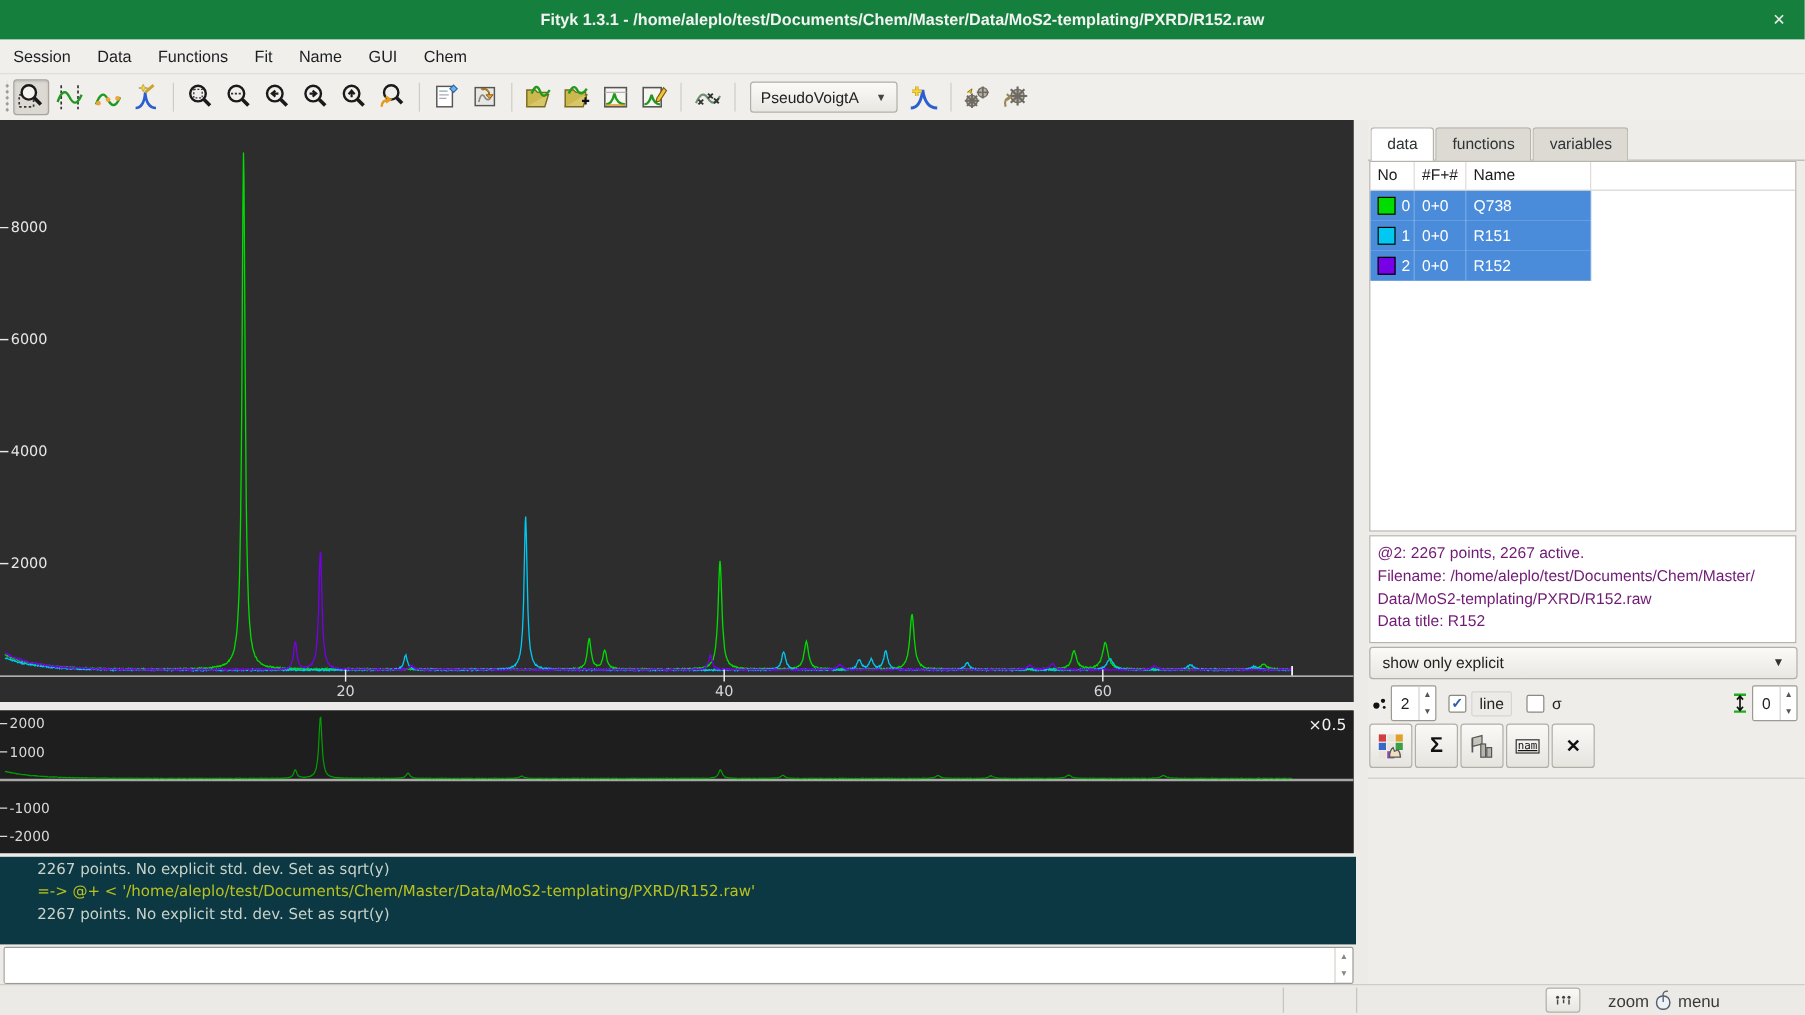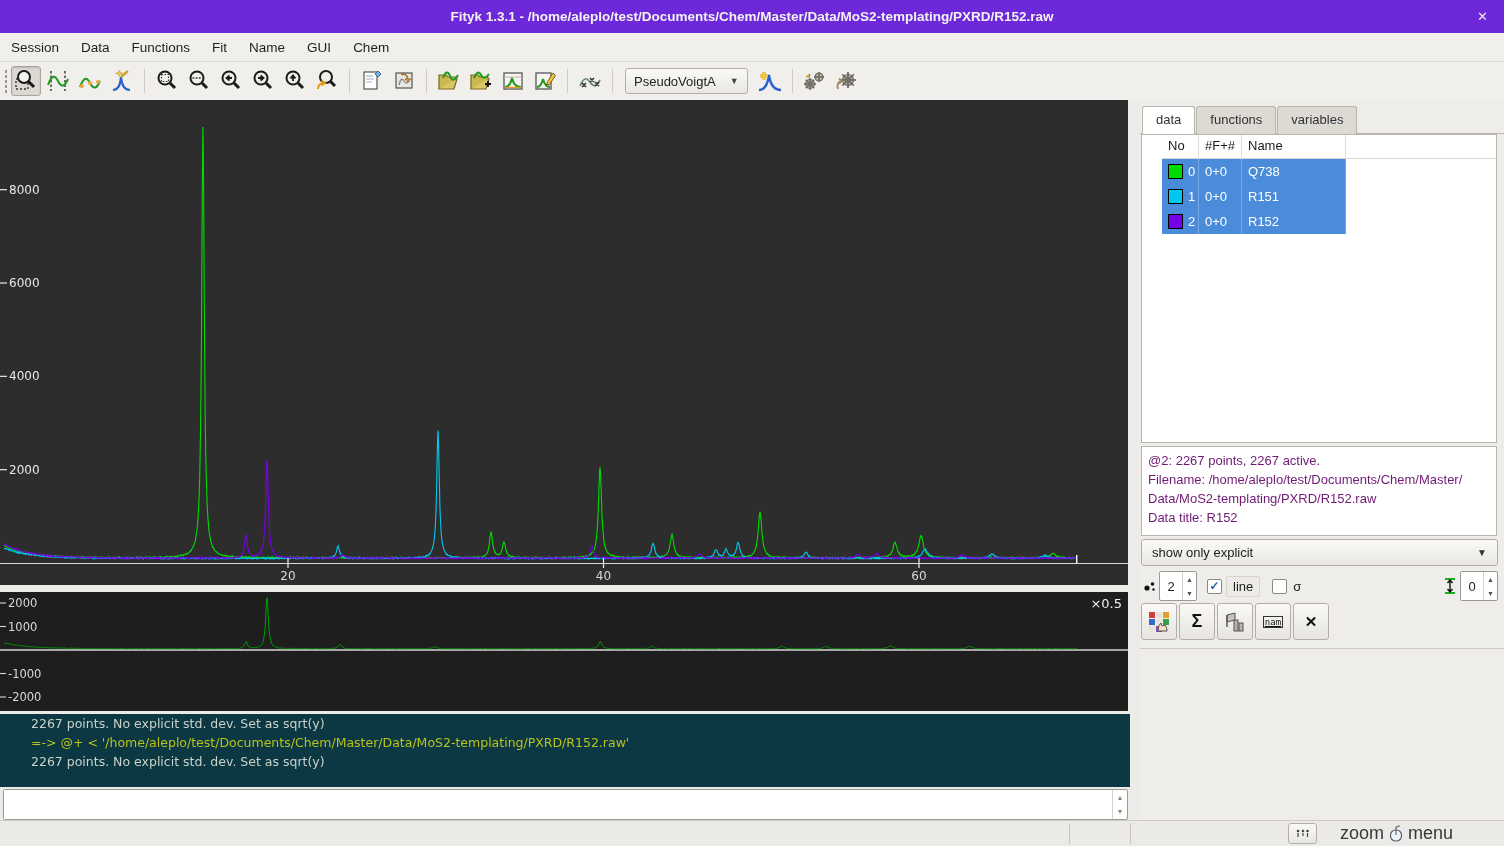--- a/index.html
+++ b/index.html
@@ -1,21 +1,21 @@
 <!DOCTYPE html>
 <html><head>
 <meta charset="utf-8">
 <style>
   * { margin:0; padding:0; box-sizing:border-box; }
   html,body { width:1504px; height:846px; }
   body { font-family:"Liberation Sans", sans-serif; background:#edebe8; position:relative; overflow:hidden; }
   .abs { position:absolute; }
 
   
-  .titlebar { left:0; top:0; width:1504px; height:33px; background:#6d28d9; color:#f2f2f2;
+  .titlebar { left:0; top:0; width:1504px; height:33px; background:#15803d; color:#f2f2f2;
     display:flex; align-items:center; justify-content:center; font-size:13.5px; font-weight:600; }
   .titlebar .close { position:absolute; right:10px; top:0; height:33px; display:flex; align-items:center;
     color:#e8e8e8; font-size:13px; cursor:default; padding:0 6px; font-weight:400; }
 
   
   .menubar { left:0; top:33px; width:1504px; height:29px; background:#f0efec; border-bottom:1px solid #dcdad5;
     display:flex; align-items:center; gap:0; font-size:13.5px; color:#1c1f21; }
   .menubar .mitem { padding:5px 11px; }
 
   
@@ -42,34 +42,34 @@
   .console .output { color:#c9d2c9; }
   .console .command { color:#b9c21d; }
 
   
   .cmd-input { left:3px; top:789px; width:1125px; height:31px; background:#ffffff; border:1px solid #9d9a94; border-radius:2px; display:flex; }
   .cmd-input input { flex:1; border:none; outline:none; font-size:13px; padding:0 6px; font-family:"Liberation Sans",sans-serif; }
   .cmd-spin { width:15px; border-left:1px solid #d5d2cc; display:flex; flex-direction:column; }
   .cmd-spin div { flex:1; display:flex; align-items:center; justify-content:center; font-size:7px; color:#8a8780; }
 
   
-  .statusbar { left:0; top:820px; width:1504px; height:26px; background:#eceae6; border-top:1px solid #cfccc7; font-size:18px; color:#3a3a3a; }
+  .statusbar { left:0; top:820px; width:1504px; height:26px; background:#eceae6; border-top:1px solid #cfccc7; font-size:14px; color:#3a3a3a; }
   .statusbar .vdiv { position:absolute; top:2px; width:1px; height:21px; background:#c6c3bd; }
   .status-config { position:absolute; left:1288px; top:2px; width:29px; height:21px; border:1px solid #b3afa8; border-radius:3px;
     background:linear-gradient(#faf9f7,#e8e6e1); display:flex; align-items:center; justify-content:center; }
   .status-mouse { position:absolute; left:1340px; top:0; height:25px; display:flex; align-items:center; gap:4px; }
 
   
   .sidepanel { left:1140px; top:100px; width:364px; height:720px; background:#efedea; }
   .tabs { position:absolute; left:2px; top:6px; height:28px; display:flex; font-size:13px; color:#2e3436; }
   .tab { padding:5px 13px; border:1px solid #b7b4ae; border-bottom:none; background:#ddd9d3; border-radius:3px 3px 0 0; margin-right:1px; }
   .tab.active { background:#ffffff; position:relative; z-index:2; }
   .tabline { position:absolute; left:0; top:33px; width:364px; height:1px; background:#b7b4ae; }
 
-  .dtable { position:absolute; left:1px; top:34px; width:356px; height:309px; background:#ffffff; border:1px solid #b7b4ae; font-size:13px;padding-left:20px; }
+  .dtable { position:absolute; left:1px; top:34px; width:356px; height:309px; background:#ffffff; border:1px solid #b7b4ae; font-size:13px; }
   .dhead { display:flex; height:24px; border-bottom:1px solid #d8d5d0; color:#1a1a1a; }
   .dhead div { padding:3px 6px; border-right:1px solid #e0ddd8; }
   .c-no{ width:37px; } .c-fpn{ width:43px; } .c-name{ width:104px; }
   .drow { display:flex; height:25px; width:184px; background:#4a8cda; color:#ffffff; align-items:center; }
   .drow .cell { height:100%; display:flex; align-items:center; padding:0 6px; border-right:1px solid rgba(255,255,255,.25); }
   .swatch { width:15px; height:15px; border:1px solid #000; margin-right:5px; flex:none; }
 
   .infobox { position:absolute; left:1px; top:346px; width:356px; height:90px; background:#ffffff; border:1px solid #b7b4ae;
     font-size:13px; color:#701a75; padding:4px 6px; line-height:19px; }
 

